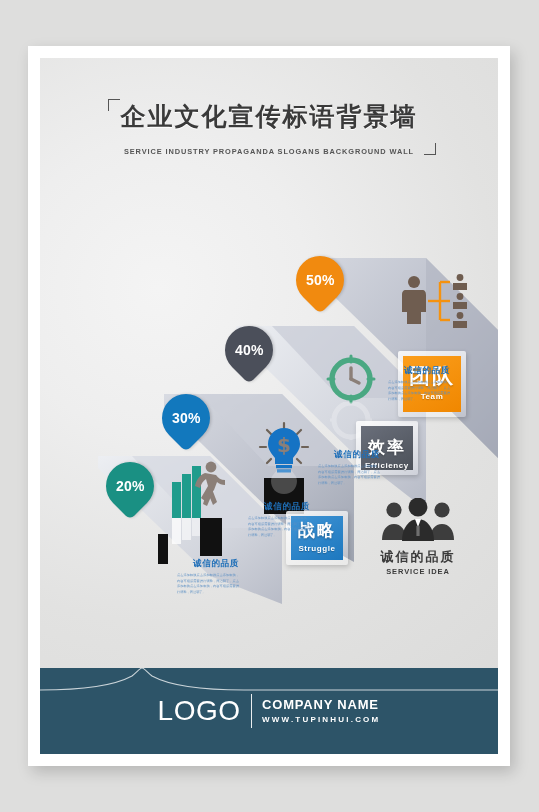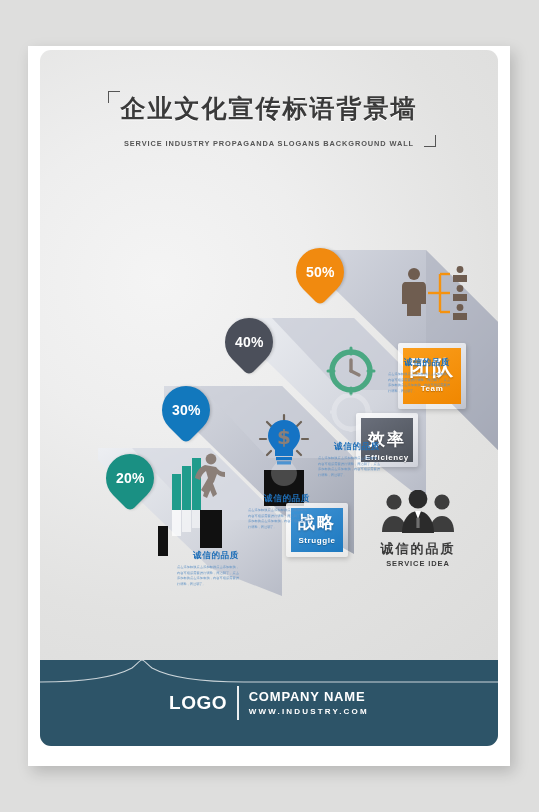--- a/index.html
+++ b/index.html
@@ -10,25 +10,24 @@
   }
   #poster-wrap{position:relative;width:539px;height:812px;}
 
   
   .frame{
     position:absolute;left:28px;top:46px;width:482px;height:720px;
     background:#ffffff;
     box-shadow:4px 6px 14px rgba(0,0,0,.18);
   }
   .poster{
-    position:absolute;left:40px;top:50px;width:458px;height:696px;
+    position:absolute;left:40px;top:58px;width:458px;height:696px;
     background:
       radial-gradient(circle at 26% 33%, #f4f4f4 0%, #eeeeee 26%, #e2e2e1 58%, #d9d9d8 100%);
     overflow:hidden;
-    border-radius:11px;
   }
 
   
   .header{position:absolute;left:0;top:45px;width:458px;text-align:center;}
   .h-title{
     font-size:25px;font-weight:700;letter-spacing:2px;color:#3a3a3a;
     font-family:"DejaVu Sans","Liberation Sans",sans-serif;
     line-height:1.1;text-shadow:0 1px 0 #fff;
   }
   .h-sub{
@@ -89,21 +88,21 @@
   .svc-en{font-size:7.5px;font-weight:700;color:#3b3b3b;letter-spacing:.9px;margin-top:1px;}
 
   
   .footer{position:absolute;left:0;bottom:0;width:458px;height:86px;overflow:hidden;}
   .foot-fill{position:absolute;left:0;bottom:0;width:458px;height:86px;background:#2d5468;}
   .foot-peak{position:absolute;left:0;top:0;width:458px;height:32px;}
   .foot-inner{
     position:absolute;left:0;bottom:0;width:458px;height:86px;
     display:flex;align-items:center;justify-content:center;
   }
-  .logo{font-size:19px;font-weight:700;color:#fff;letter-spacing:.5px;}
+  .logo{font-size:28px;font-weight:400;color:#fff;letter-spacing:.5px;}
   .divider{width:1.6px;height:34px;background:#ffffff;margin:0 10px;opacity:.9;}
   .cn-wrap{display:flex;flex-direction:column;justify-content:center;}
   .cname{font-size:13px;font-weight:700;color:#fff;letter-spacing:.8px;line-height:1.15;}
   .curl{font-size:8px;font-weight:700;color:#fff;letter-spacing:2.2px;margin-top:3px;}
 </style>
 </head>
 <body>
 
 <div id="poster-wrap">
 
@@ -319,19 +318,19 @@
       <div class="foot-fill"></div>
       <svg class="foot-peak" viewBox="0 0 458 32" preserveAspectRatio="none">
         <path d="M0 32 L0 22 C30 22,70 20,92 8 C98 3,100 0,102 0 C104 0,106 3,112 8 C134 20,174 22,204 22 L458 22 L458 32 Z" fill="#2d5468"></path>
         <path d="M0 22 C30 22,70 20,92 8 C98 3,100 0,102 0 C104 0,106 3,112 8 C134 20,174 22,204 22 L458 22" fill="none" stroke="#ffffff" stroke-width="1.1" opacity=".75"></path>
       </svg>
       <div class="foot-inner">
         <div class="logo">LOGO</div>
         <div class="divider"></div>
         <div class="cn-wrap">
           <div class="cname">COMPANY NAME</div>
-          <div class="curl">WWW.INDUSTRY.COM</div>
+          <div class="curl">WWW.TUPINHUI.COM</div>
         </div>
       </div>
     </div>
 
   </div>
 </div>
 
 </body></html>

